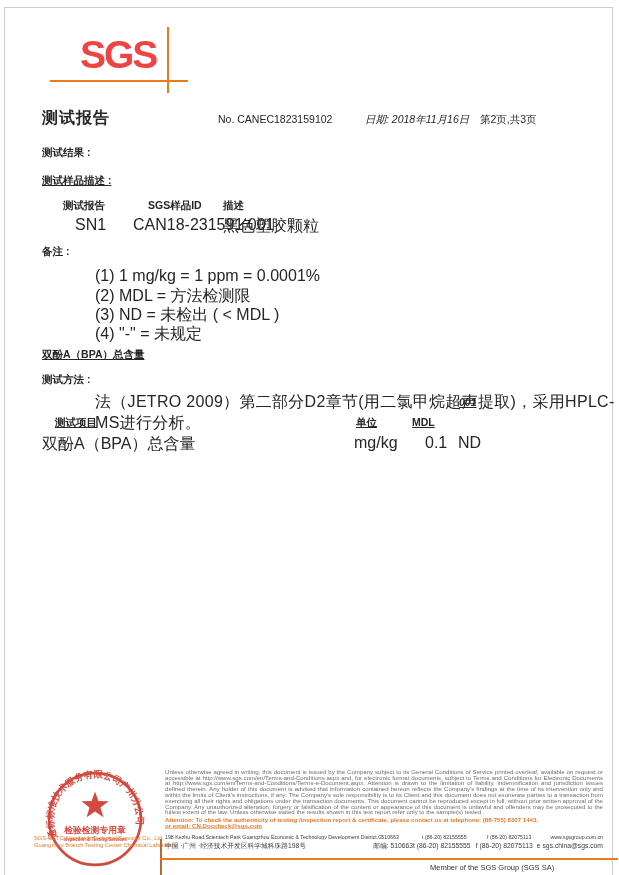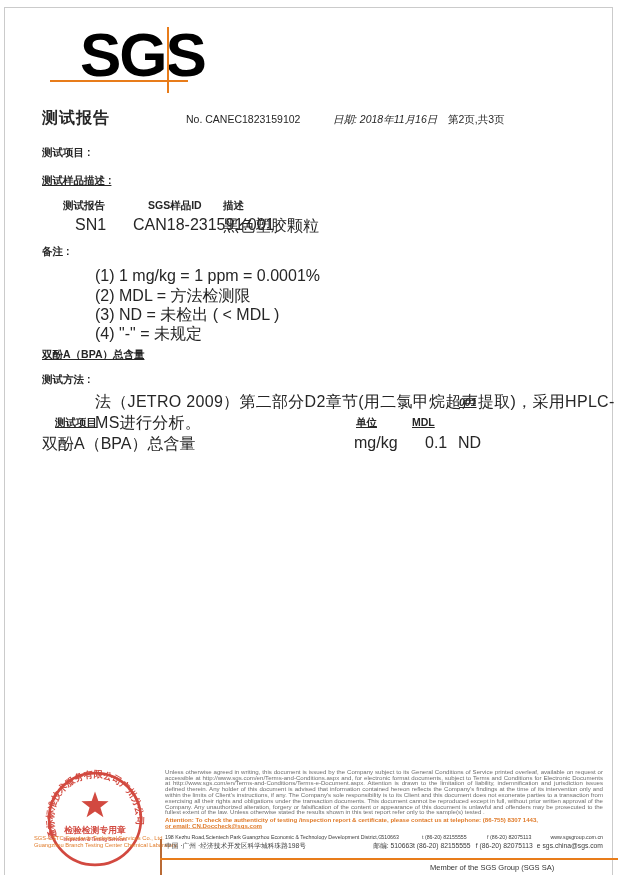--- a/index.html
+++ b/index.html
@@ -2,27 +2,27 @@
 <html><head>
 <meta charset="utf-8">
 <style>
   html,body{margin:0;padding:0;background:#ffffff;}
   .page{position:relative;width:619px;height:875px;background:#fff;overflow:hidden;
         font-family:"Liberation Sans",sans-serif;color:#262626;}
   .abs{position:absolute;}
   .page-frame{left:4px;top:7px;width:609px;height:868px;border:1px solid #cbcbcb;border-bottom:none;box-sizing:border-box;}
 
   
-  .logo-text{left:80px;top:30px;font-size:62px;font-weight:bold;color:#000000;letter-spacing:-2px;line-height:50px;}
+  .logo-text{left:80px;top:30px;font-size:39px;font-weight:bold;color:#ef4444;letter-spacing:-2px;line-height:50px;}
   .logo-hline{left:50px;top:80px;width:138px;height:2px;background:#e87c1a;}
   .logo-vline{left:167px;top:27px;width:2px;height:66px;background:#e87c1a;}
 
   
   .doc-title{left:42px;top:108px;font-size:16px;font-weight:bold;letter-spacing:1px;text-align:center;}
-  .hdr-small{font-size:10.5px;top:113px;}
+  .hdr-small{font-size:10.5px;top:113px;margin-left:32px;}
   .report-no{left:186px;}
   .report-date{left:333px;font-style:italic;}
   .report-pages{left:448px;}
 
   .zh{font-size:16px;}
   .zh-b{font-size:10.5px;font-weight:bold;}
   .u{text-decoration:underline;}
 
   .results-label{left:42px;top:146px;}
   .sample-heading{left:42px;top:174px;}
@@ -81,21 +81,21 @@
 
   <div class="abs logo-text">SGS</div>
   <div class="abs logo-hline"></div>
   <div class="abs logo-vline"></div>
 
   <div class="abs doc-title">测试报告</div>
   <div class="abs hdr-small report-no">No. CANEC1823159102</div>
   <div class="abs hdr-small report-date">日期: 2018年11月16日</div>
   <div class="abs hdr-small report-pages">第2页,共3页</div>
 
-  <div class="abs zh-b results-label">测试项目 :</div>
+  <div class="abs zh-b results-label">测试结果 :</div>
   <div class="abs zh-b u sample-heading">测试样品描述 :</div>
 
   <div class="abs zh-b st-h1">测试报告</div>
   <div class="abs zh-b st-h2">SGS样品ID</div>
   <div class="abs zh-b st-h3">描述</div>
   <div class="abs zh st-r1">SN1</div>
   <div class="abs zh st-r2">CAN18-231591.001</div>
   <div class="abs zh st-r3">黑色塑胶颗粒</div>
 
   <div class="abs zh-b notes-label">备注 :</div>

